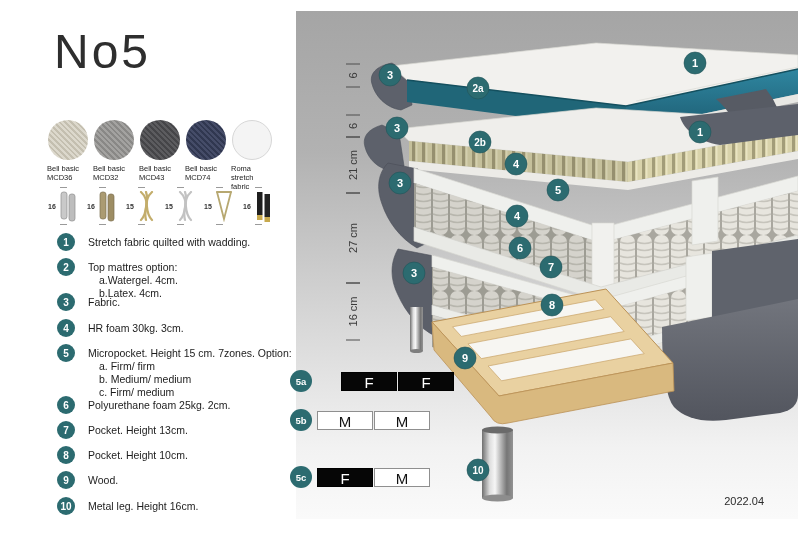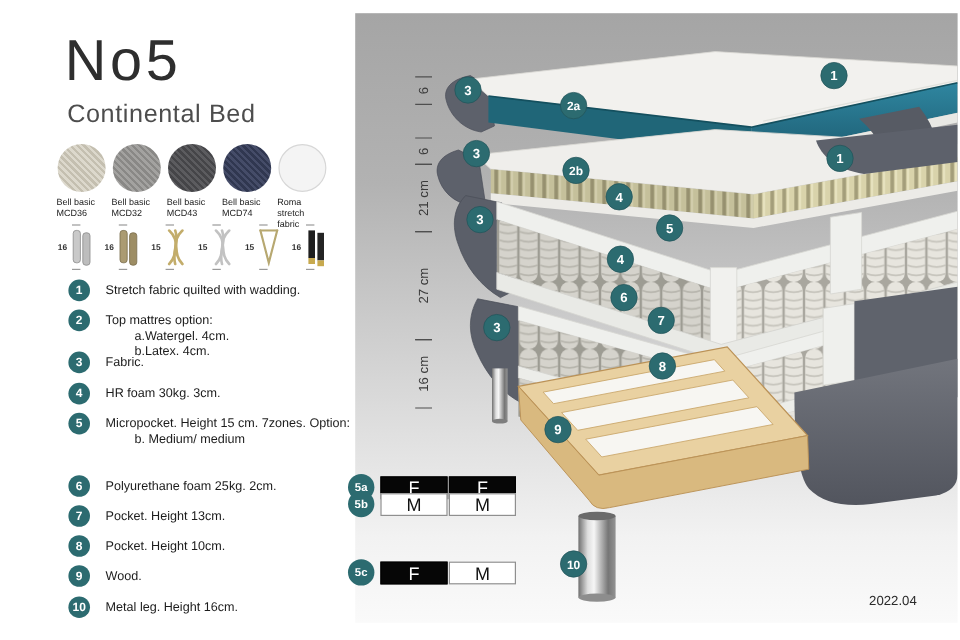--- a/index.html
+++ b/index.html
@@ -17,41 +17,40 @@
   .legs{position:absolute;left:45px;top:186px;display:flex;gap:3px;}
   .leg{width:36px;text-align:center;}
   .leg .tick{width:7px;height:1px;background:#9a9a9a;margin:1px auto;}
   .leg-body{display:flex;align-items:center;justify-content:center;height:34px;gap:2px;}
   .leg-num{font-size:7px;font-weight:bold;color:#333;}
   .legend{position:absolute;left:0;top:0;width:296px;height:533px;}
   .legend-item{position:absolute;left:57px;display:flex;gap:13px;}
   .legend-num{width:18px;height:18px;border-radius:50%;color:#fff;font-size:10px;
         font-weight:bold;display:flex;align-items:center;justify-content:center;flex:none;}
   .legend-text{font-size:10.5px;line-height:13px;color:#1c1c1c;padding-top:3px;}
-  .legend-sub{margin-left:24px;}
+  .legend-sub{margin-left:11px;}
   
   .panel{position:absolute;left:296px;top:11px;width:502px;height:508px;
          background:linear-gradient(180deg,#a5a5a5 0%,#b2b2b2 28%,#d6d6d6 60%,#f2f2f2 86%,#fafafa 100%);}
   .panel svg{position:absolute;left:0;top:0;}
   .f-row{position:absolute;left:-6px;display:flex;align-items:center;}
   .f-circle{width:22px;height:22px;border-radius:50%;color:#fff;font-size:9.5px;font-weight:bold;
         display:flex;align-items:center;justify-content:center;flex:none;}
   .f-cells{display:flex;gap:1px;margin-left:5px;}
   .f-cell{width:56px;height:19px;font-size:15px;line-height:19px;text-align:center;box-sizing:border-box;}
   .f-cell.dark{background:#060606;color:#fff;border:1px solid #000;}
   .f-cell.light{background:#fff;color:#111;border:1px solid #8f8f8f;}
   .date-stamp{position:absolute;right:34px;bottom:12px;font-size:11px;font-weight:normal;color:#2b2b2b;}
 </style>
 </head>
 <body>
 
 <div class="stage">
 
   <div class="title">No5</div>
-  <div class="subtitle">Continental Bed</div>
 
   <div class="swatches">
       <div class="swatch">
         <div class="swatch-circle" style="background: repeating-linear-gradient(45deg, rgb(220, 216, 204) 0px, rgb(220, 216, 204) 2px, rgb(196, 191, 176) 2px, rgb(196, 191, 176) 4px);"></div>
         <div class="swatch-label">
           <div>Bell basic</div>
           <div>MCD36</div>
         </div>
       </div>
       <div class="swatch">
@@ -185,21 +184,23 @@
       <div class="legend-item" style="top: 319px;">
         <div class="legend-num" style="background: rgb(44, 107, 112);">4</div>
         <div class="legend-text">
           <div>HR foam 30kg. 3cm.</div>
         </div>
       </div>
       <div class="legend-item" style="top: 344px;">
         <div class="legend-num" style="background: rgb(44, 107, 112);">5</div>
         <div class="legend-text">
           <div>Micropocket. Height 15 cm. 7zones. Option:</div>
+          <div class="legend-sub">a. Firm/ firm</div>
           <div class="legend-sub">b. Medium/ medium</div>
+          <div class="legend-sub">c. Firm/ medium</div>
         </div>
       </div>
       <div class="legend-item" style="top: 396px;">
         <div class="legend-num" style="background: rgb(44, 107, 112);">6</div>
         <div class="legend-text">
           <div>Polyurethane foam 25kg. 2cm.</div>
         </div>
       </div>
       <div class="legend-item" style="top: 421px;">
         <div class="legend-num" style="background: rgb(44, 107, 112);">7</div>
@@ -398,21 +399,21 @@
             <text x="169" y="351" text-anchor="middle" font-size="11" font-weight="bold" fill="#fff">9</text>
           </g>
           <g>
             <circle cx="182" cy="459" r="11" fill="#2c6b70" stroke="#225459" stroke-width="0.6"></circle>
             <text x="182" y="463" text-anchor="middle" font-size="10" font-weight="bold" fill="#fff">10</text>
           </g>
         </g>
     </svg>
 
     <div id="firmness">
-        <div class="f-row" style="top: 384px;">
+        <div class="f-row" style="top: 359px; gap: 24px;">
           <div class="f-circle" style="background: rgb(44, 107, 112);">5a</div>
           <div class="f-cells">
             <div class="f-cell dark">F</div>
             <div class="f-cell dark">F</div>
           </div>
         </div>
         <div class="f-row" style="top: 398px;">
           <div class="f-circle" style="background: rgb(44, 107, 112);">5b</div>
           <div class="f-cells">
             <div class="f-cell light">M</div>

